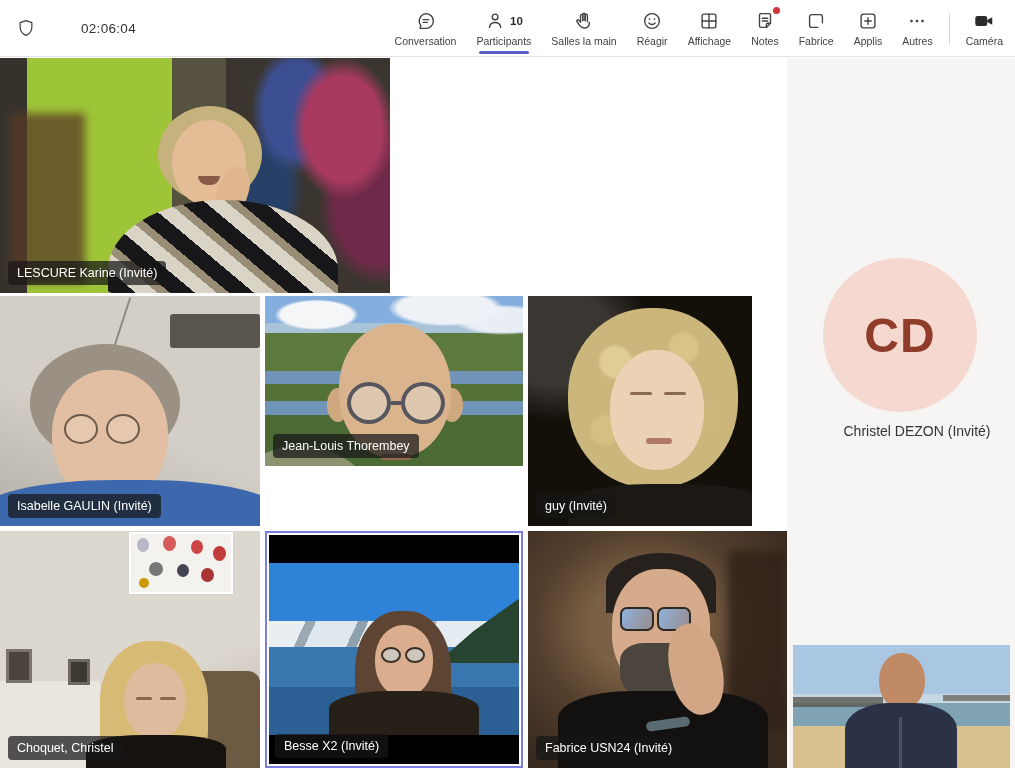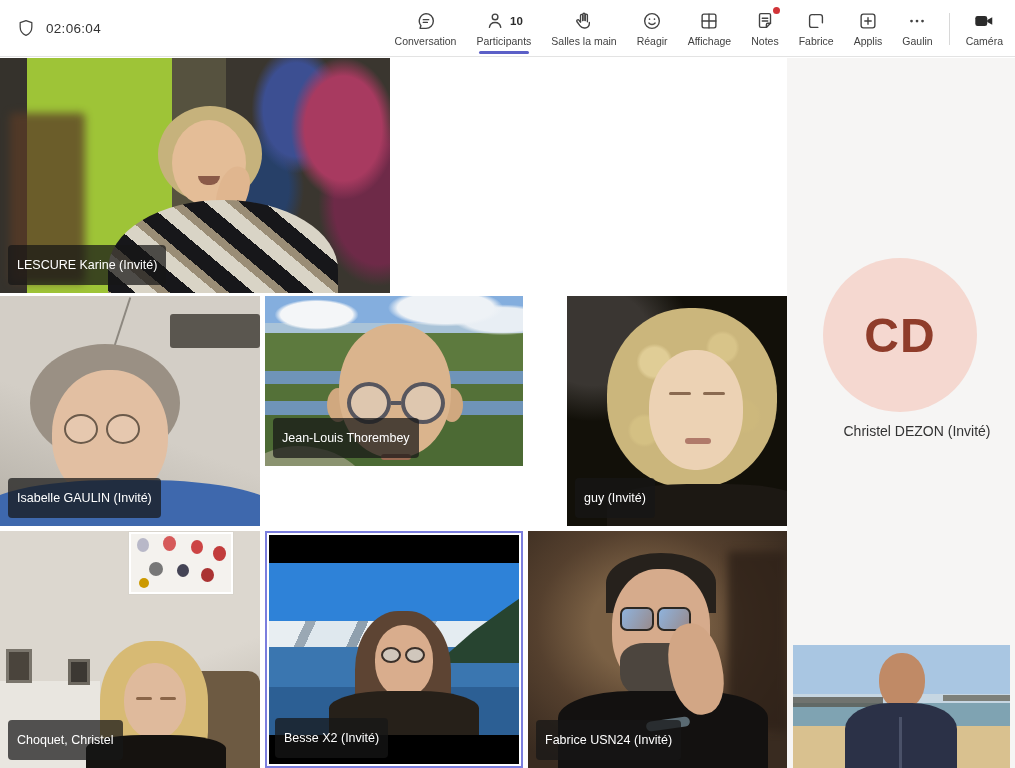--- a/index.html
+++ b/index.html
@@ -4,48 +4,48 @@
 <style>
   * { margin:0; padding:0; box-sizing:border-box; }
   html,body { width:1015px; height:768px; overflow:hidden; background:#fff;
               font-family:"Liberation Sans", sans-serif; }
   .stage { position:relative; width:1015px; height:768px; background:#fff; }
 
   
   .topbar { position:absolute; top:0; left:0; width:1015px; height:57px;
             background:#fff; border-bottom:1px solid #e3e3e3; display:flex; align-items:center; }
   .timer-wrap { display:flex; align-items:center; gap:10px; margin-left:16px; }
-  .timer { font-size:13.5px; color:#333; letter-spacing:.3px; }
+  .timer { font-size:13.5px; color:#333; letter-spacing:.3px;margin-left:35px; }
   .toolbar { position:absolute; right:2px; top:0; height:57px; display:flex; align-items:center; }
   .tb-btn { position:relative; display:flex; flex-direction:column; align-items:center;
             justify-content:center; gap:3px; padding:0 10px; height:57px; cursor:pointer; }
   .tb-btn .ic { position:relative; height:22px; display:flex; align-items:center; }
   .tb-btn .lbl { font-size:10.5px; color:#424242; white-space:nowrap; }
   .tb-badge { font-size:11.5px; font-weight:bold; color:#2b2b2b; margin-left:3px; }
   .tb-underline { position:absolute; bottom:3px; left:50%; transform:translateX(-50%);
                   width:50px; height:3px; border-radius:2px; background:#5b5fc7; display:none; }
   .tb-btn.active .tb-underline { display:block; }
   .red-dot { position:absolute; top:-3px; right:-4px; width:7px; height:7px;
              border-radius:50%; background:#d13438; }
   .tb-divider { width:1px; height:32px; background:#d8d8d8; margin:0 6px; }
   svg.oicon { stroke:#424242; fill:none; stroke-width:1.5; stroke-linecap:round; stroke-linejoin:round; }
 
   
   .tile { position:absolute; overflow:hidden; background:#222; }
   .nametag { position:absolute; left:8px; bottom:8px; background:rgba(22,22,22,.72);
-             color:#fff; font-size:12.5px; padding:13px 9px; border-radius:4px; z-index:9;
+             color:#fff; font-size:12.5px; padding:5px 9px; border-radius:4px; z-index:9;
              white-space:nowrap; }
   .blur { filter:blur(4px); }
   .abs { position:absolute; }
 
   .tile-1 { left:0;   top:58px;  width:390px; height:235px; }
   .tile-2 { left:396px;top:58px; width:391px; height:235px; }
   .tile-3 { left:0;   top:296px; width:260px; height:230px; }
   .tile-4 { left:265px;top:296px;width:258px; height:170px; }
-  .tile-5 { left:528px;top:296px;width:224px; height:230px;margin-left:39px; }
+  .tile-5 { left:528px;top:296px;width:224px; height:230px; }
   .tile-6 { left:0;   top:531px; width:260px; height:237px; }
   .tile-7 { left:265px;top:531px;width:258px; height:237px; background:#000;
             border:2px solid #7b7ede; box-shadow:inset 0 0 0 2px #fff, 0 0 0 1px #fff; }
   .tile-8 { left:528px;top:531px;width:259px; height:237px; }
   .tile-9 { left:793px;top:645px;width:217px; height:123px; background:#9cc0de; }
 
   
   .tile-1 { background:
       radial-gradient(70px 95px at 88% 30%, #a83a60 0 55%, transparent 75%),
       radial-gradient(60px 85px at 76% 22%, #3c4f92 0 55%, transparent 75%),
@@ -283,21 +283,21 @@
       </div>
 
       <div class="tb-btn">
         <span class="ic">
           <svg width="22" height="22" viewBox="0 0 24 24">
             <circle cx="6" cy="12" r="1.5" fill="#424242"></circle>
             <circle cx="12" cy="12" r="1.5" fill="#424242"></circle>
             <circle cx="18" cy="12" r="1.5" fill="#424242"></circle>
           </svg>
         </span>
-        <span class="lbl">Gaulin</span>
+        <span class="lbl">Autres</span>
 
       </div>
 
       <div class="tb-divider"></div>
 
       <div class="tb-btn">
         <span class="ic">
           <svg width="24" height="22" viewBox="0 0 24 24">
             <rect x="2.5" y="6.5" width="13" height="11" rx="2.5" fill="#2b2b2b"></rect>
             <path d="M15.5 10.8 21 8v8l-5.5-2.8z" fill="#2b2b2b"></path>

